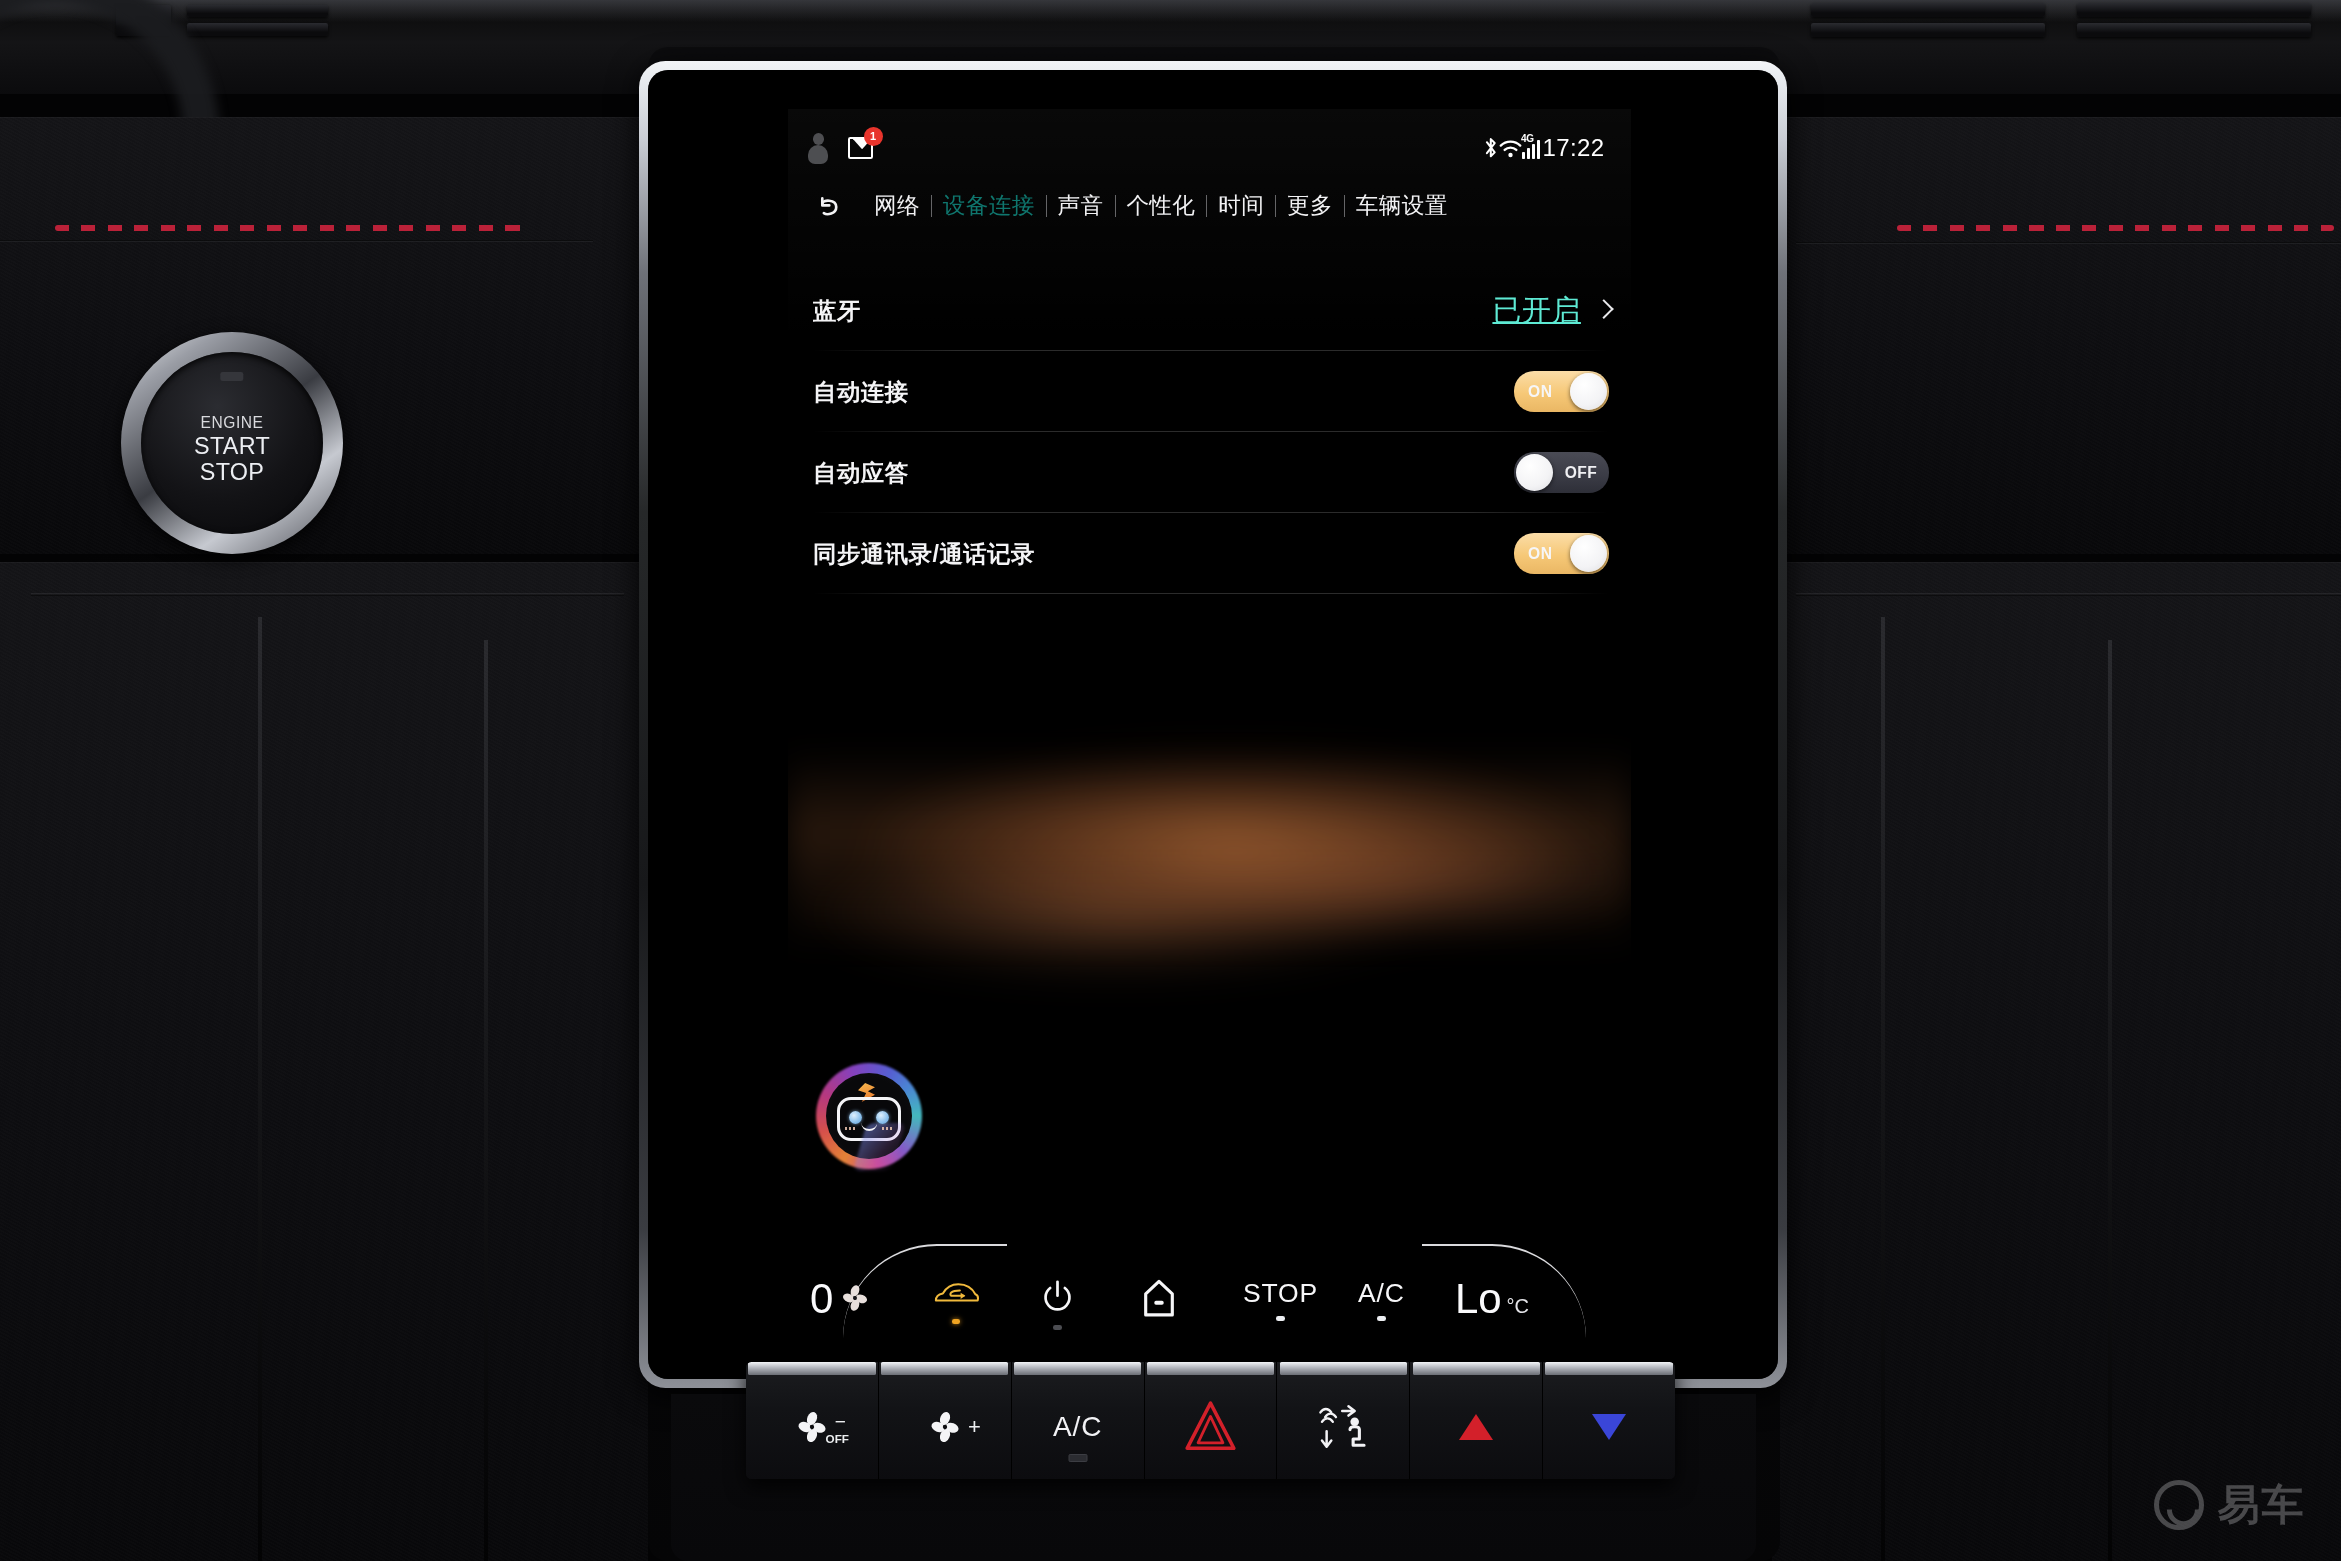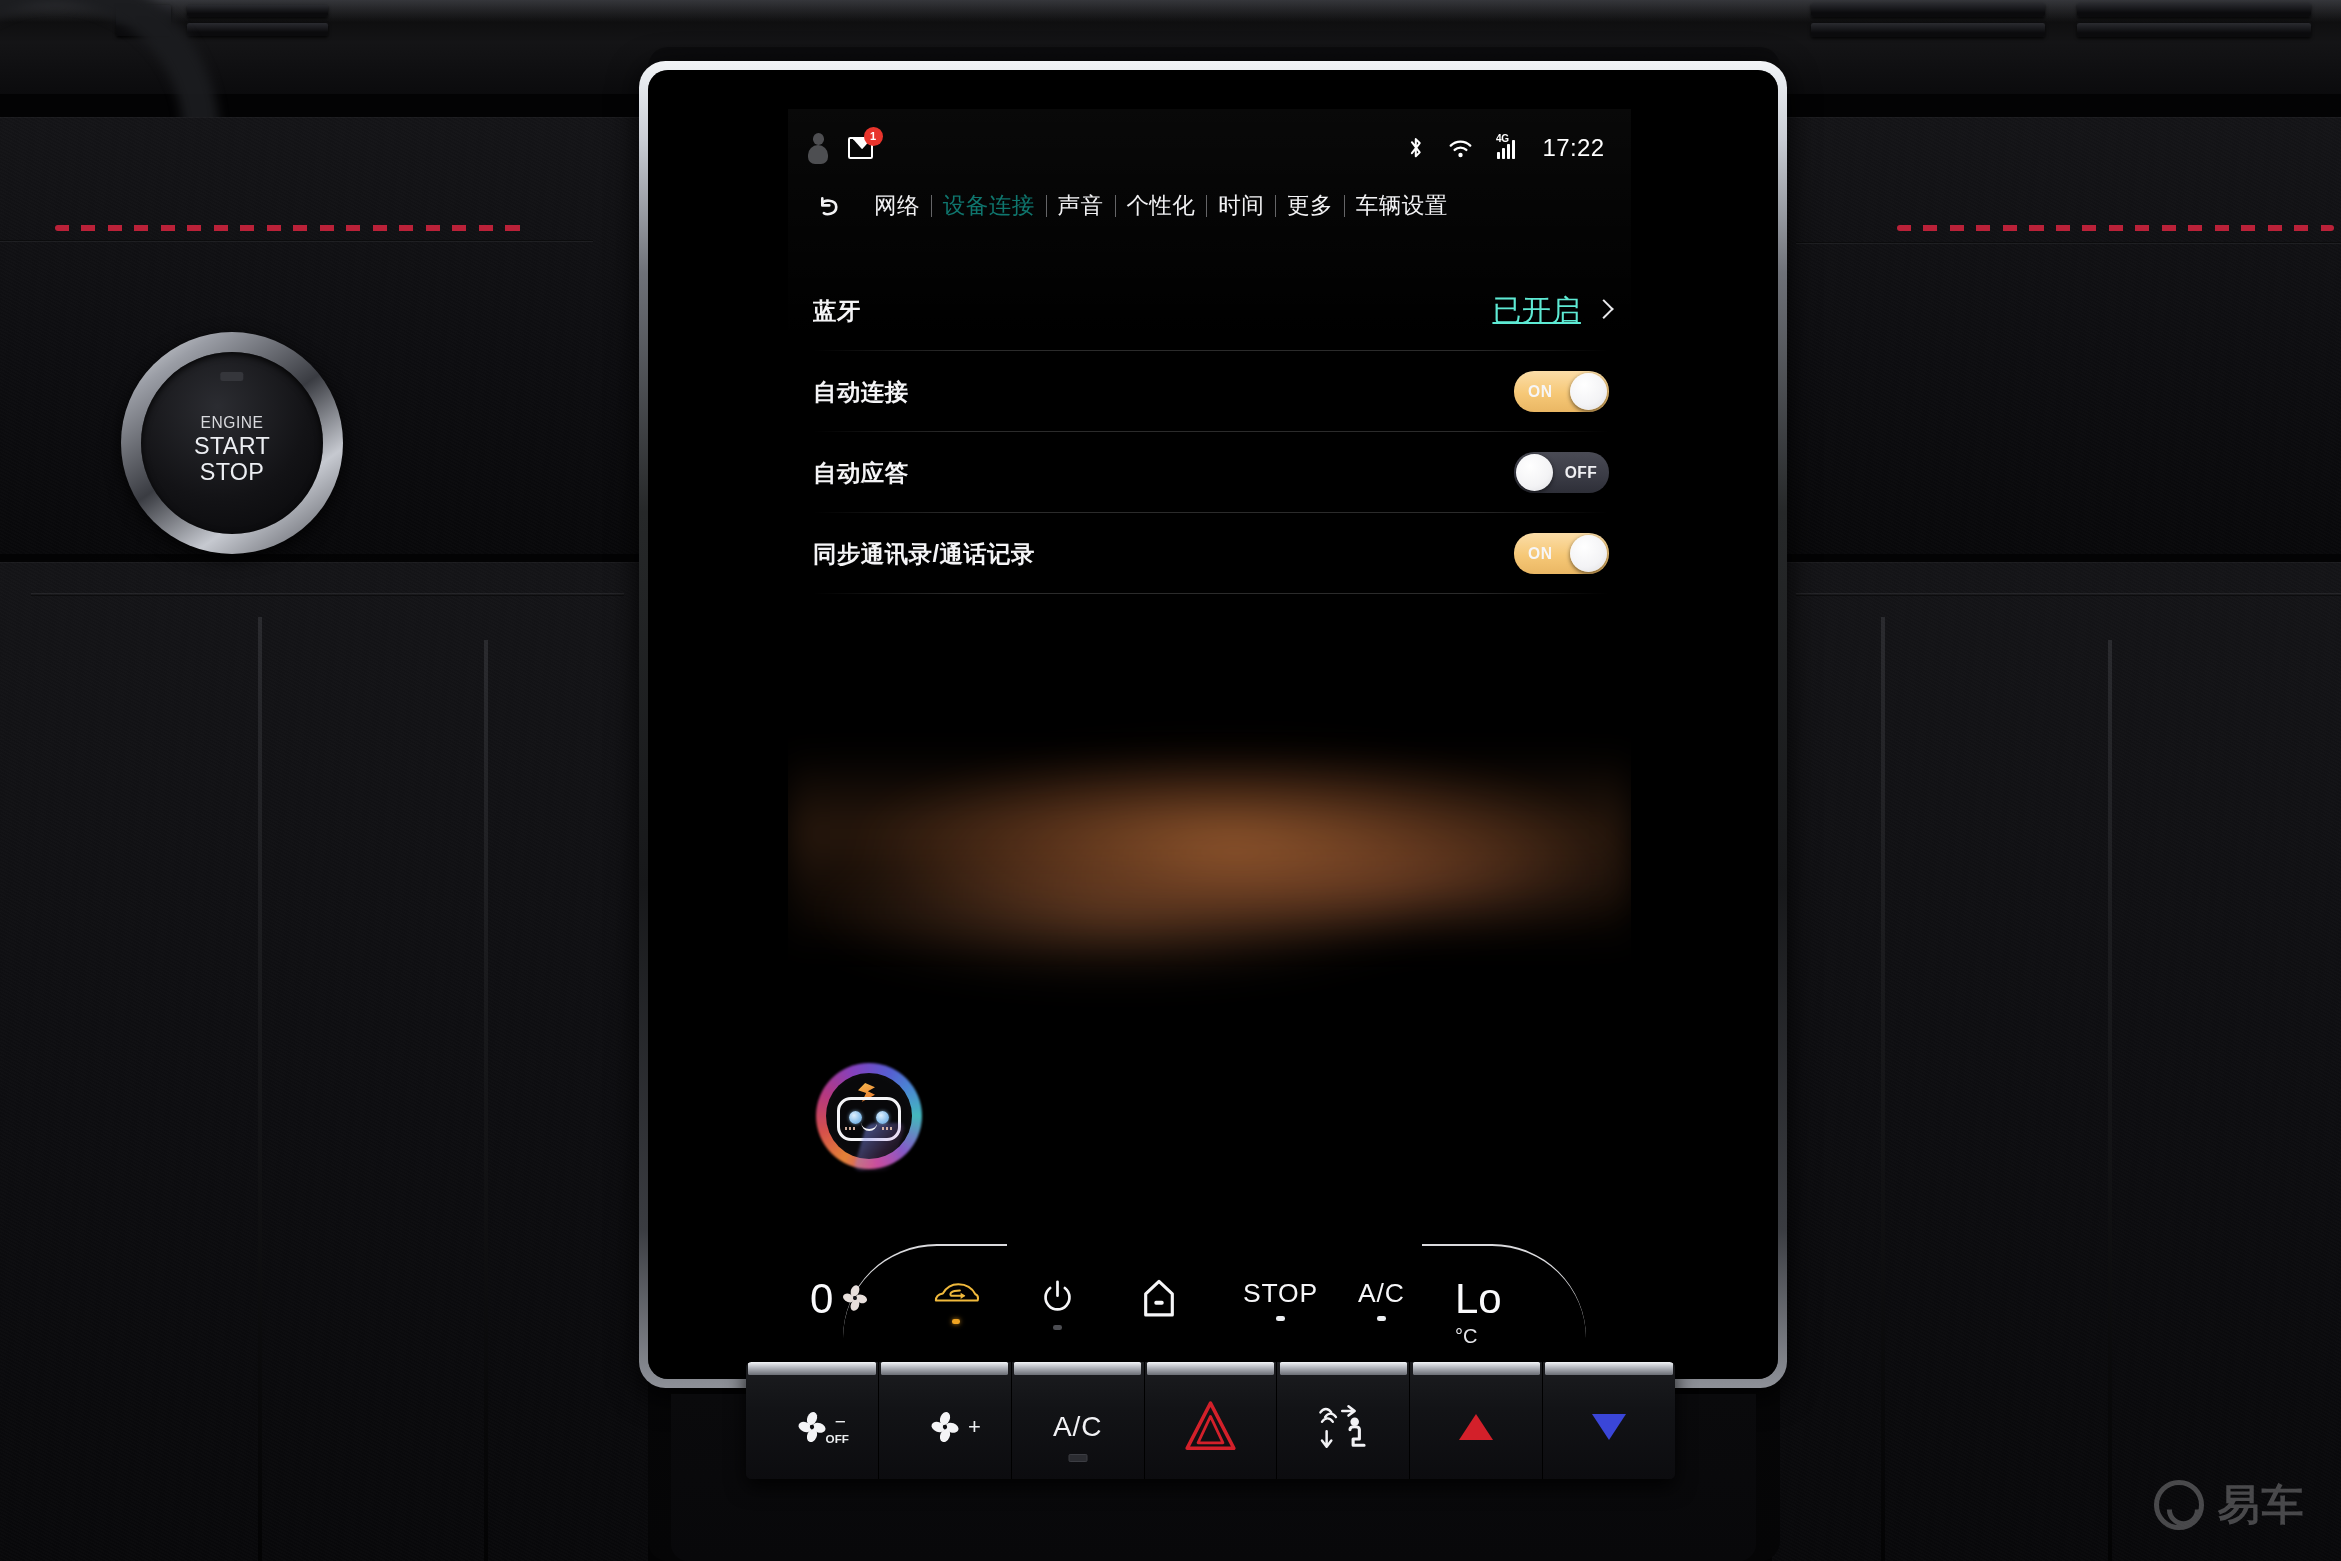--- a/index.html
+++ b/index.html
@@ -197,21 +197,21 @@
   }
 
   
   .statusbar {
     position: absolute;
     left: 0; top: 0; width: 100%; height: 78px;
     display: flex; align-items: center;
     padding: 0 26.5px 0 20px;
   }
   .sb-left { display: flex; align-items: center; gap: 20px; }
-  .sb-right { display: flex; align-items: center; gap: 25px; margin-left: auto; }
+  .sb-right { display: flex; align-items: center; gap: 0; margin-left: auto; }
 
   .icon-person {
     width: 20px; height: 30px;
     position: relative; opacity: .52;
   }
   .icon-person::before {
     content:""; position:absolute; left:4.7px; top:0;
     width:11px; height:11.7px; border-radius:50%; background:#8e8f95;
   }
   .icon-person::after {
@@ -724,21 +724,21 @@
         <span class="clim-text">STOP</span>
         <span class="clim-dot white"></span>
       </div>
 
       <div class="clim-item" style="left:570px;">
         <span class="clim-text">A/C</span>
         <span class="clim-dot white"></span>
       </div>
 
       <div class="clim-item" style="left:667px;">
-        <div style="display:flex; align-items:baseline; gap:4.7px;flex-direction:column;">
+        <div style="display:flex; align-items:baseline; gap:4.7px;">
           <span style="font-size:42px; color:#fafafc; font-weight:300; line-height:1;">Lo</span>
           <span style="font-size:20px; color:#e4e4e8;">°C</span>
         </div>
       </div>
     </div>
   </div>
 
   <div class="gloss-panel"></div>
 
   <div class="hardbar">

